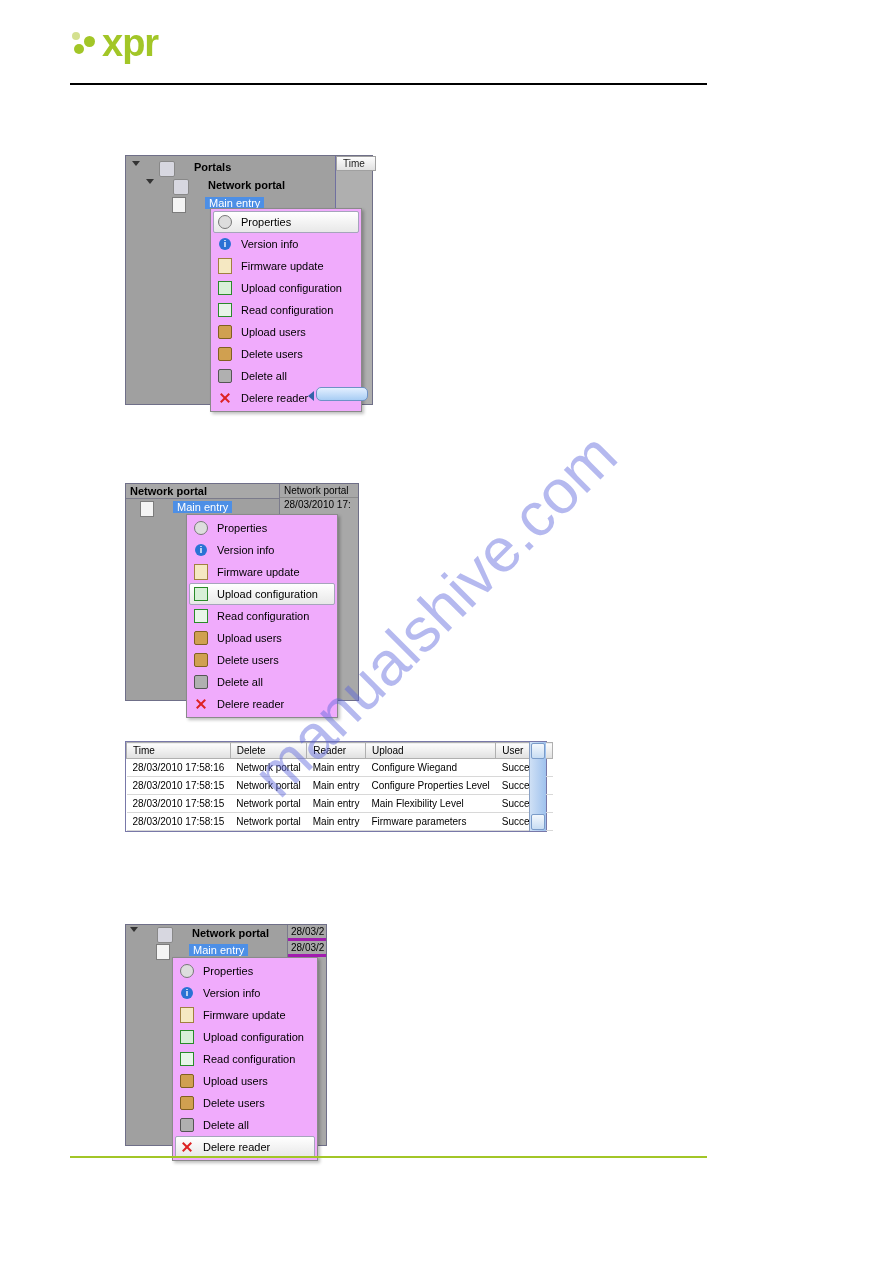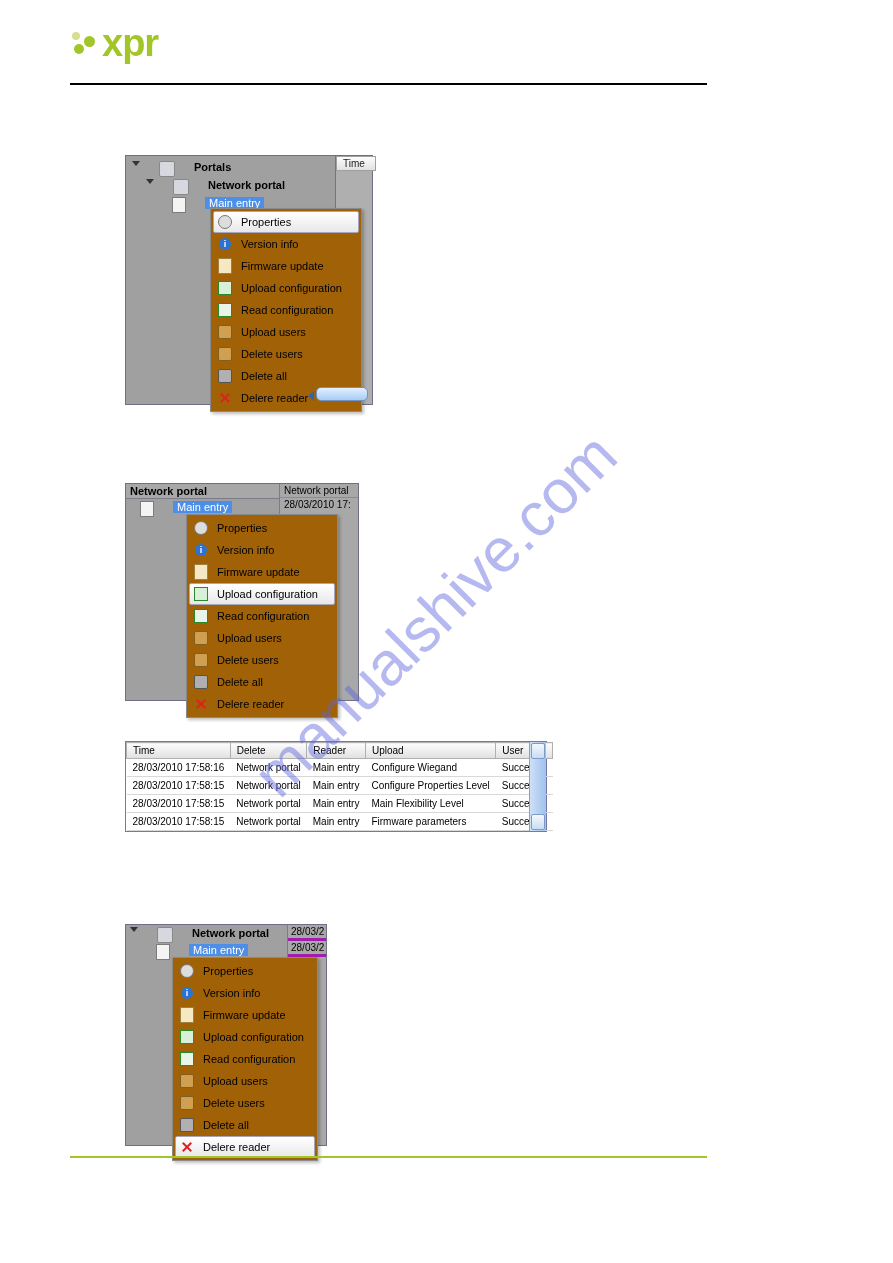--- a/index.html
+++ b/index.html
@@ -103,21 +103,21 @@
   .tree-bold { font-weight: bold; }
   .tree-sel {
     background: #4d8fe6;
     color: #fff;
     padding: 0 4px;
   }
 
   
   .ctxmenu {
     position: absolute;
-    background: #a16207;
+    background: #f0abfc;
     border: 1px solid #8a8a8a;
     box-shadow: 2px 2px 3px rgba(0,0,0,0.25);
     padding: 2px;
     min-width: 146px;
   }
   .ctx-item {
     display: flex;
     align-items: center;
     gap: 8px;
     padding: 3px 10px 3px 4px;

